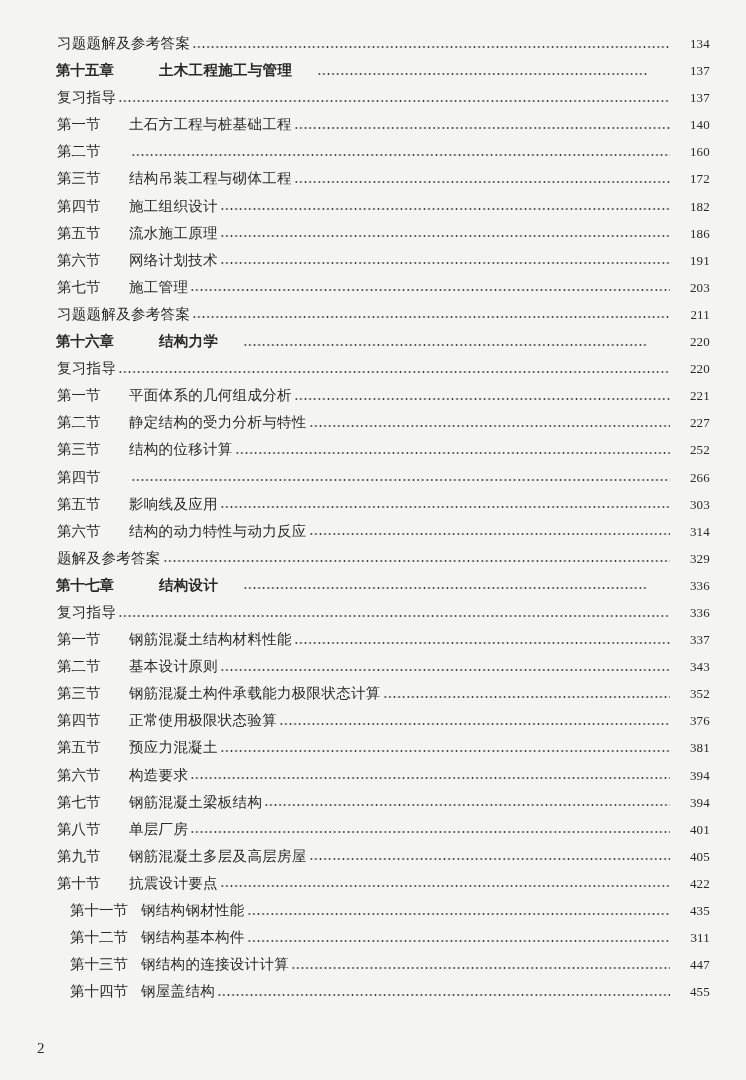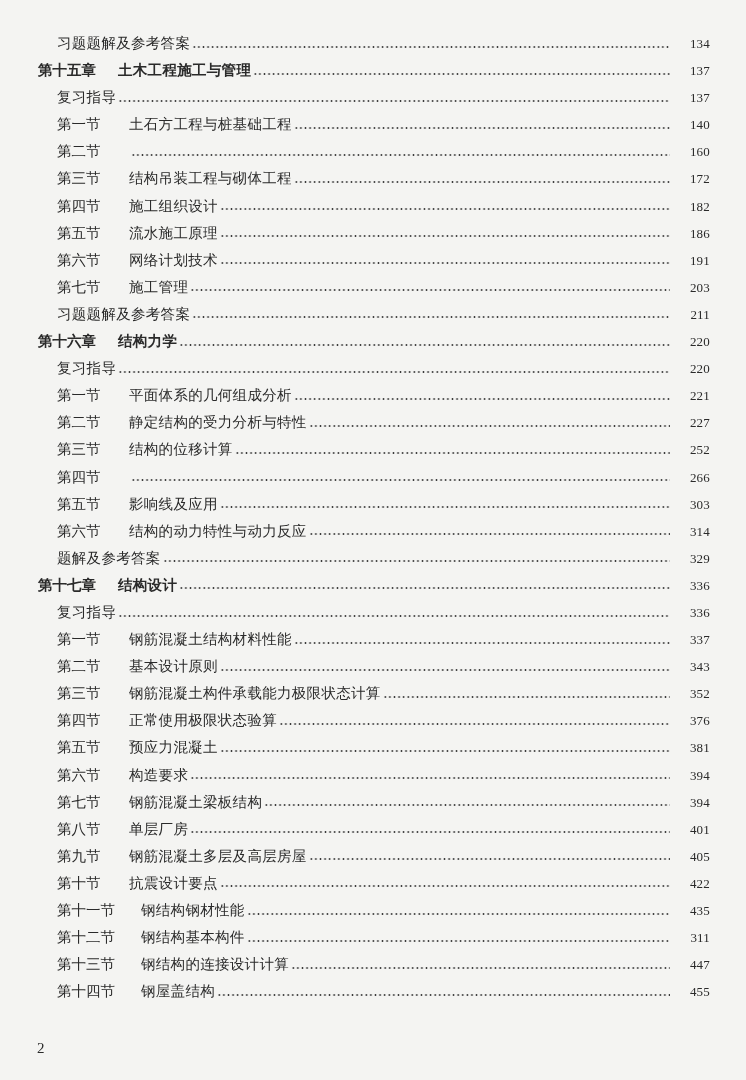--- a/index.html
+++ b/index.html
@@ -10,25 +10,25 @@
       color: #2a2a2a;
       position: relative;
     }
     .page { position: absolute; left: 0; top: 0; width: 746px; height: 1080px; }
     .toc { position: absolute; left: 0; top: 30px; width: 746px; }
     .row {
       position: relative; height: 27.1px; line-height: 27.1px;
       display: flex; align-items: center;
       font-size: 14.5px;
     }
-    .row.chapter { padding-left: 38px; font-family: "DejaVu Sans", "Liberation Sans", sans-serif; font-weight: bold; font-size: 14.5px; }
+    .row.chapter { padding-left: 56px; font-family: "DejaVu Sans", "Liberation Sans", sans-serif; font-weight: bold; font-size: 14.5px; gap: 23px; }
     .row.section { padding-left: 57px; }
     .num { display: inline-block; white-space: nowrap; }
     .row.section .num { width: 72px; }
-    .row.section.wide .num { width: 84px; }
+    .row.section.wide .num { width: 84px; text-align: center; }
     .row.chapter .num { width: 80px; }
     .title { white-space: nowrap; letter-spacing: 0.3px; }
     .leader {
       flex: 1; margin: 0 4px 0 2px; height: 2px; align-self: center; margin-top: 6px;
       background-image: radial-gradient(circle, #3a3a3a 0.9px, transparent 1.1px);
       background-size: 4.6px 2px; background-repeat: repeat-x;
     }
     .pg {
       width: 36px; text-align: right; margin-right: 36px;
       font-family: "Liberation Serif", "DejaVu Serif", serif;

